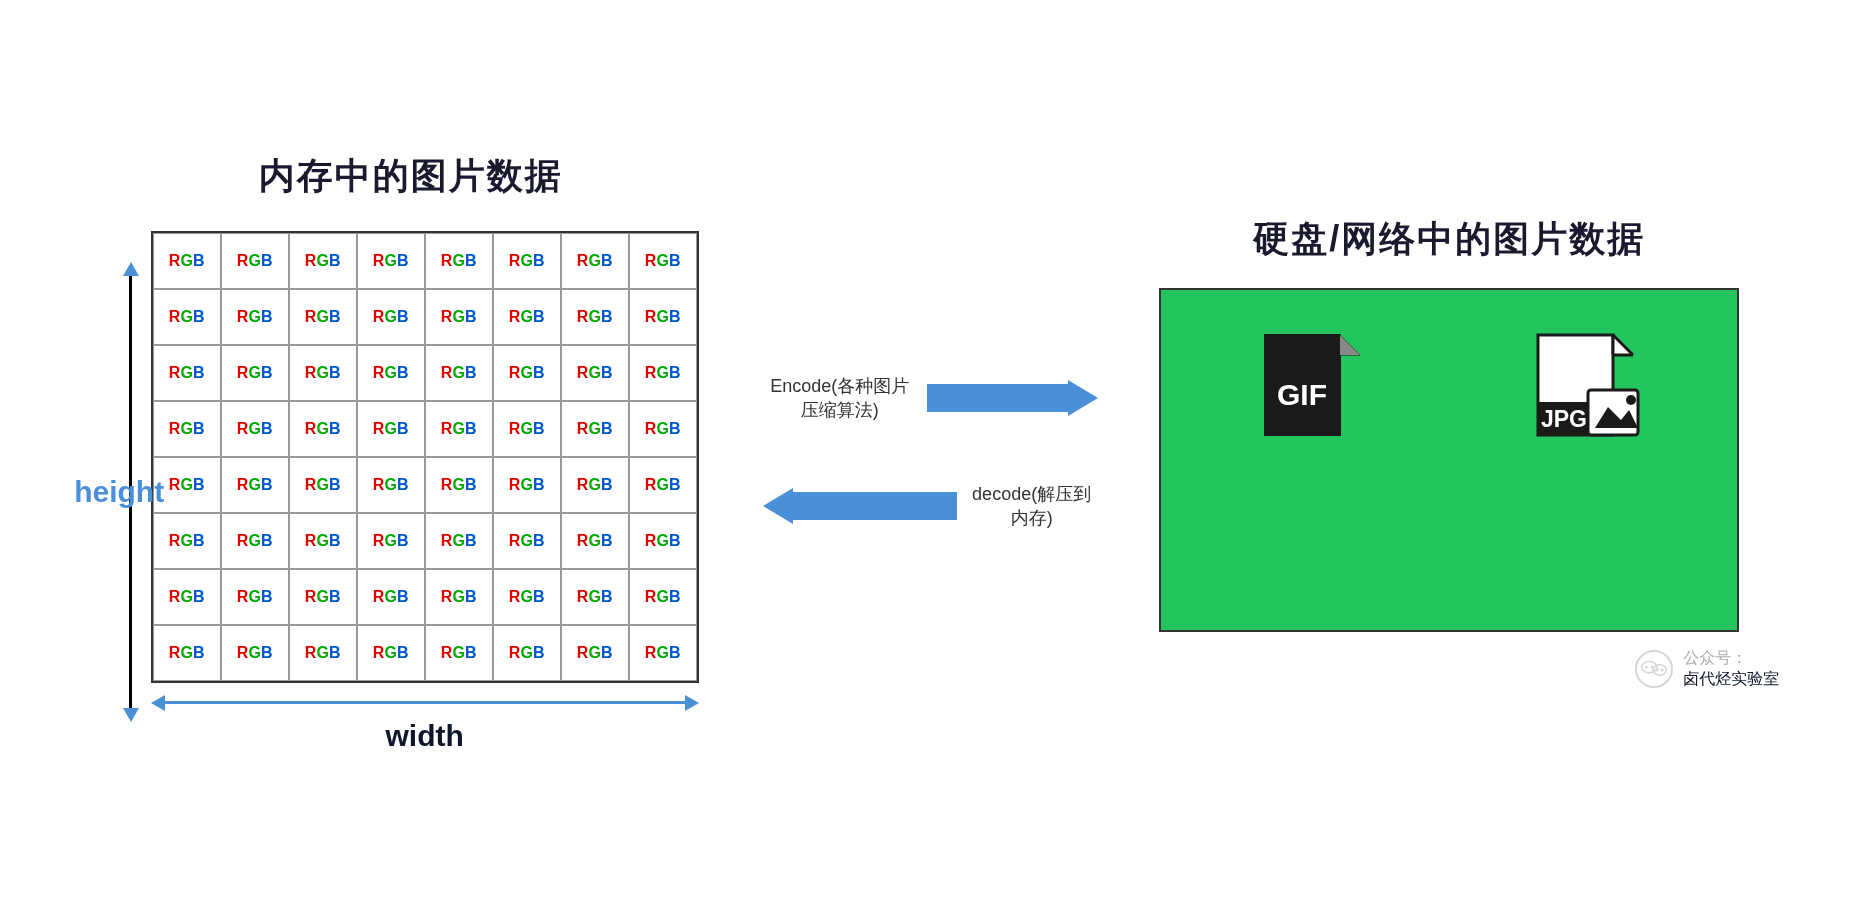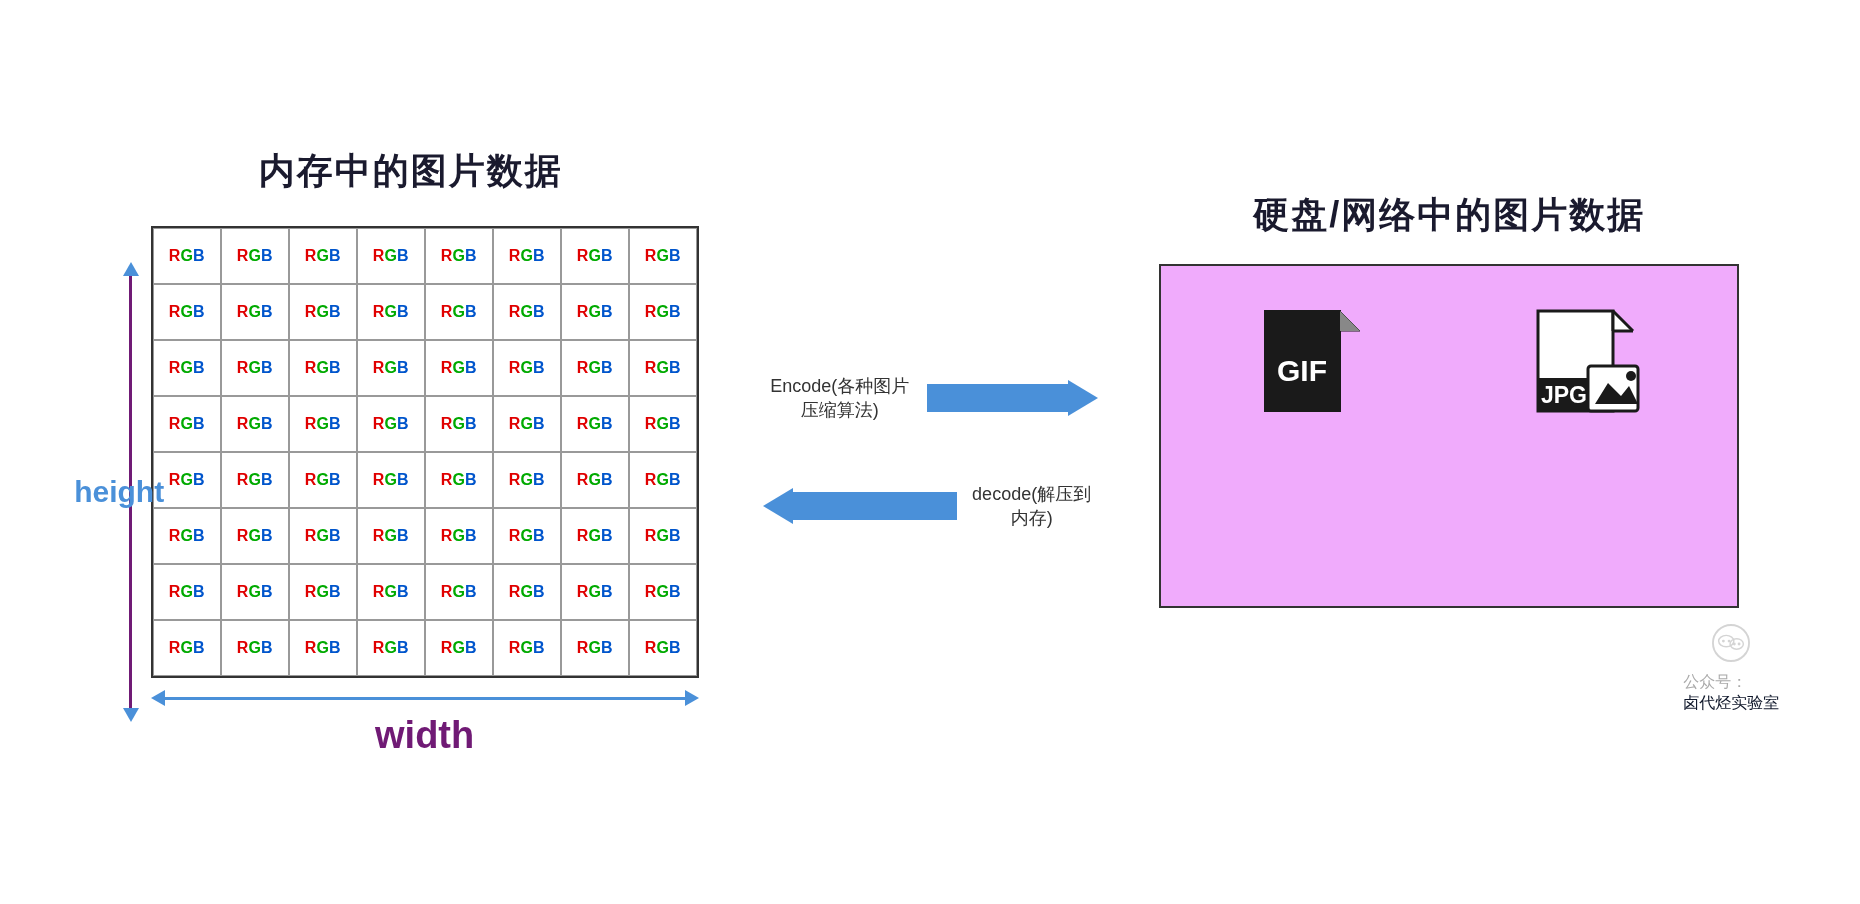--- a/index.html
+++ b/index.html
@@ -60,21 +60,21 @@
       display: flex;
       flex-direction: column;
       align-items: center;
       height: 460px;
       position: relative;
     }
 
     .arrow-line-vertical {
       width: 3px;
       flex: 1;
-      background: #701a75;
+      background: #000000;
       position: relative;
     }
 
     .arrow-head-up {
       width: 0;
       height: 0;
       border-left: 8px solid transparent;
       border-right: 8px solid transparent;
       border-bottom: 14px solid #4a90d9;
     }
@@ -155,23 +155,23 @@
       border-left: 14px solid #4a90d9;
     }
 
     .arrow-line-horizontal {
       height: 3px;
       flex: 1;
       background: #4a90d9;
     }
 
     .width-text {
-      font-size: 38px;
+      font-size: 30px;
       font-weight: bold;
-      color: #701a75;
+      color: #0f172a;
       margin-top: 8px;
     }
 
     
     .middle-section {
       display: flex;
       flex-direction: column;
       align-items: center;
       justify-content: center;
       width: 260px;
@@ -234,35 +234,35 @@
       text-align: center;
     }
 
     .file-formats-box {
       border: 2px solid #333;
       padding: 30px 40px;
       display: grid;
       grid-template-columns: 1fr 1fr;
       grid-template-rows: 1fr 1fr;
       gap: 40px 60px;
-      background: #f0abfc;
+      background: #22c55e;
       width: 580px;
     }
 
     .file-icon {
       display: flex;
       flex-direction: column;
       align-items: center;
       justify-content: flex-end;
     }
 
     
     .watermark {
       display: flex;
-      flex-direction: column;
+      flex-direction: row;
       align-items: center;
       gap: 10px;
       margin-top: 16px;
       color: #999;
       font-size: 18px;
       align-self: flex-end;
       margin-right: 10px;
     }
 
     .wechat-icon {

